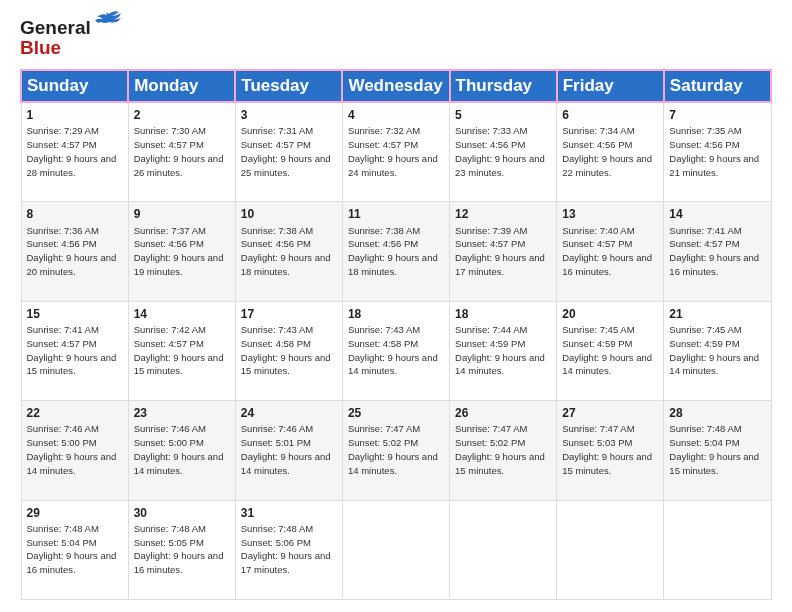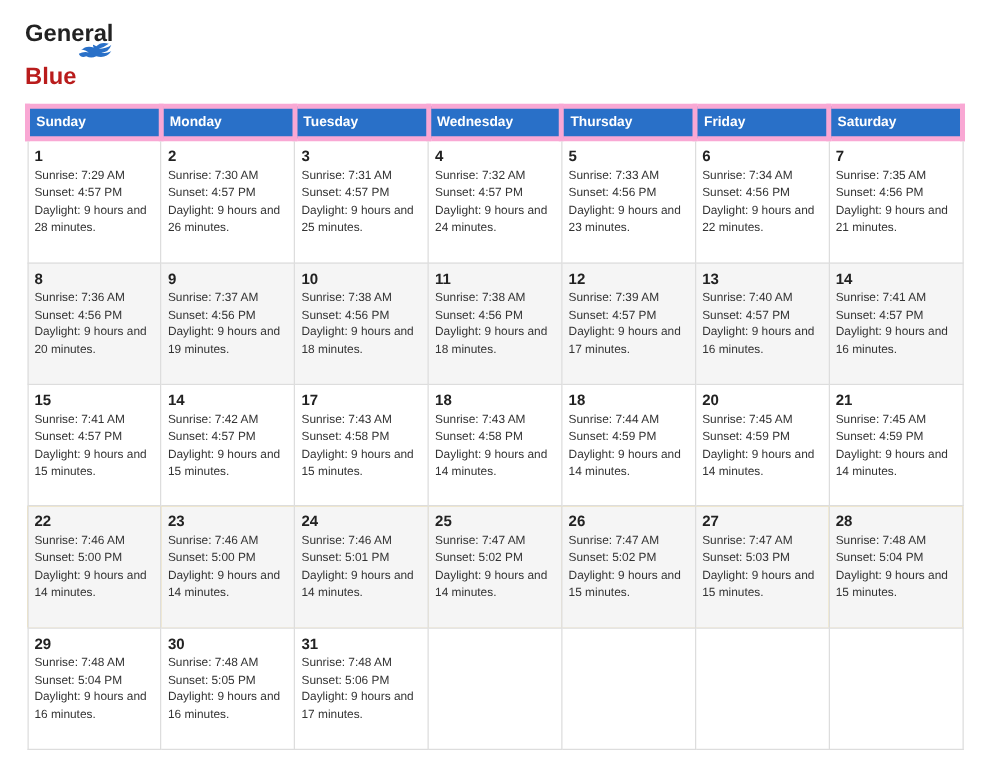--- a/index.html
+++ b/index.html
@@ -45,25 +45,25 @@
     .calendar {
       flex: 1;
       border: 1px solid #ccc;
       border-collapse: collapse;
       width: 100%;
       table-layout: fixed;
     }
     .calendar th {
       background: #2970c8;
       color: #fff;
-      font-size: 11px;
+      font-size: 17px;
       font-weight: bold;
       padding: 5px 5px;
       text-align: left;
-      border: 4px solid #f9a8d4;
+      border: 2px solid #f9a8d4;
     }
     .calendar td {
       vertical-align: top;
       padding: 4px 5px;
       font-size: 10px;
       color: #333;
       border: 1px solid #ddd;
       width: 14.28%;
       background: #fff;
       line-height: 1.35;
@@ -86,21 +86,21 @@
     .empty-cell {
       background: #fff !important;
     }
   </style>
 </head>
 <body>
 
 <div class="page">
   <div class="header">
     <div class="logo">
-      <div style="display:flex; align-items:flex-end; gap:2px;flex-direction:column;">
+      <div style="display:flex; align-items:flex-start; gap:2px;">
         <div style="font-size:19px; font-weight:bold; line-height:1.1;">
           <span style="color:#222;">General</span>
         </div>
         <svg width="28" height="20" viewBox="0 0 28 20" style="margin-left:2px; margin-top:-8px;">
           <path d="M14 4 Q18 0 24 2 Q20 5 16 6 Q22 6 26 3 Q24 9 18 9 Q22 10 26 8 Q22 14 14 12 Q10 14 6 12 Q2 14 0 10 Q4 8 8 9 Q4 6 2 7 Q6 3 12 5 Q10 1 14 4Z" fill="#2970c8"></path>
         </svg>
       </div>
       <div style="font-size:19px; font-weight:bold; color:#b91c1c; margin-top:-2px;">Blue</div>
     </div>
     <div class="title-section">
@@ -142,21 +142,21 @@
         </tr>
         <tr>
           <td><span class="day-num">15</span><span class="day-info">Sunrise: 7:41 AM<br>Sunset: 4:57 PM<br>Daylight: 9 hours and 15 minutes.</span></td>
           <td><span class="day-num">14</span><span class="day-info">Sunrise: 7:42 AM<br>Sunset: 4:57 PM<br>Daylight: 9 hours and 15 minutes.</span></td>
           <td><span class="day-num">17</span><span class="day-info">Sunrise: 7:43 AM<br>Sunset: 4:58 PM<br>Daylight: 9 hours and 15 minutes.</span></td>
           <td><span class="day-num">18</span><span class="day-info">Sunrise: 7:43 AM<br>Sunset: 4:58 PM<br>Daylight: 9 hours and 14 minutes.</span></td>
           <td><span class="day-num">18</span><span class="day-info">Sunrise: 7:44 AM<br>Sunset: 4:59 PM<br>Daylight: 9 hours and 14 minutes.</span></td>
           <td><span class="day-num">20</span><span class="day-info">Sunrise: 7:45 AM<br>Sunset: 4:59 PM<br>Daylight: 9 hours and 14 minutes.</span></td>
           <td><span class="day-num">21</span><span class="day-info">Sunrise: 7:45 AM<br>Sunset: 4:59 PM<br>Daylight: 9 hours and 14 minutes.</span></td>
         </tr>
-        <tr style="background: #eab308; padding-left: 20px;">
+        <tr style="background: #0c4a6e; padding-left: 20px;">
           <td style="background: rgb(245, 245, 245);"><span class="day-num">22</span><span class="day-info">Sunrise: 7:46 AM<br>Sunset: 5:00 PM<br>Daylight: 9 hours and 14 minutes.</span></td>
           <td style="background: rgb(245, 245, 245);"><span class="day-num">23</span><span class="day-info">Sunrise: 7:46 AM<br>Sunset: 5:00 PM<br>Daylight: 9 hours and 14 minutes.</span></td>
           <td style="background: rgb(245, 245, 245);"><span class="day-num">24</span><span class="day-info">Sunrise: 7:46 AM<br>Sunset: 5:01 PM<br>Daylight: 9 hours and 14 minutes.</span></td>
           <td style="background: rgb(245, 245, 245);"><span class="day-num">25</span><span class="day-info">Sunrise: 7:47 AM<br>Sunset: 5:02 PM<br>Daylight: 9 hours and 14 minutes.</span></td>
           <td style="background: rgb(245, 245, 245);"><span class="day-num">26</span><span class="day-info">Sunrise: 7:47 AM<br>Sunset: 5:02 PM<br>Daylight: 9 hours and 15 minutes.</span></td>
           <td style="background: rgb(245, 245, 245);"><span class="day-num">27</span><span class="day-info">Sunrise: 7:47 AM<br>Sunset: 5:03 PM<br>Daylight: 9 hours and 15 minutes.</span></td>
           <td style="background: rgb(245, 245, 245);"><span class="day-num">28</span><span class="day-info">Sunrise: 7:48 AM<br>Sunset: 5:04 PM<br>Daylight: 9 hours and 15 minutes.</span></td>
         </tr>
         <tr>
           <td><span class="day-num">29</span><span class="day-info">Sunrise: 7:48 AM<br>Sunset: 5:04 PM<br>Daylight: 9 hours and 16 minutes.</span></td>

